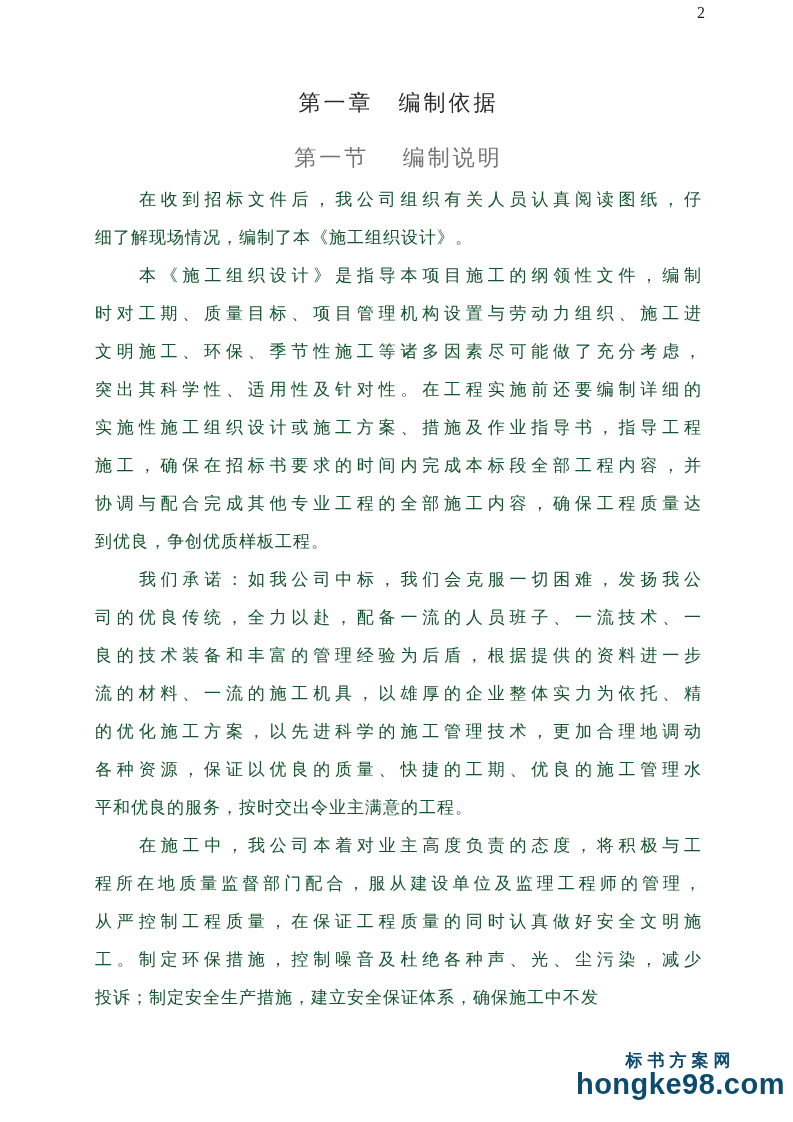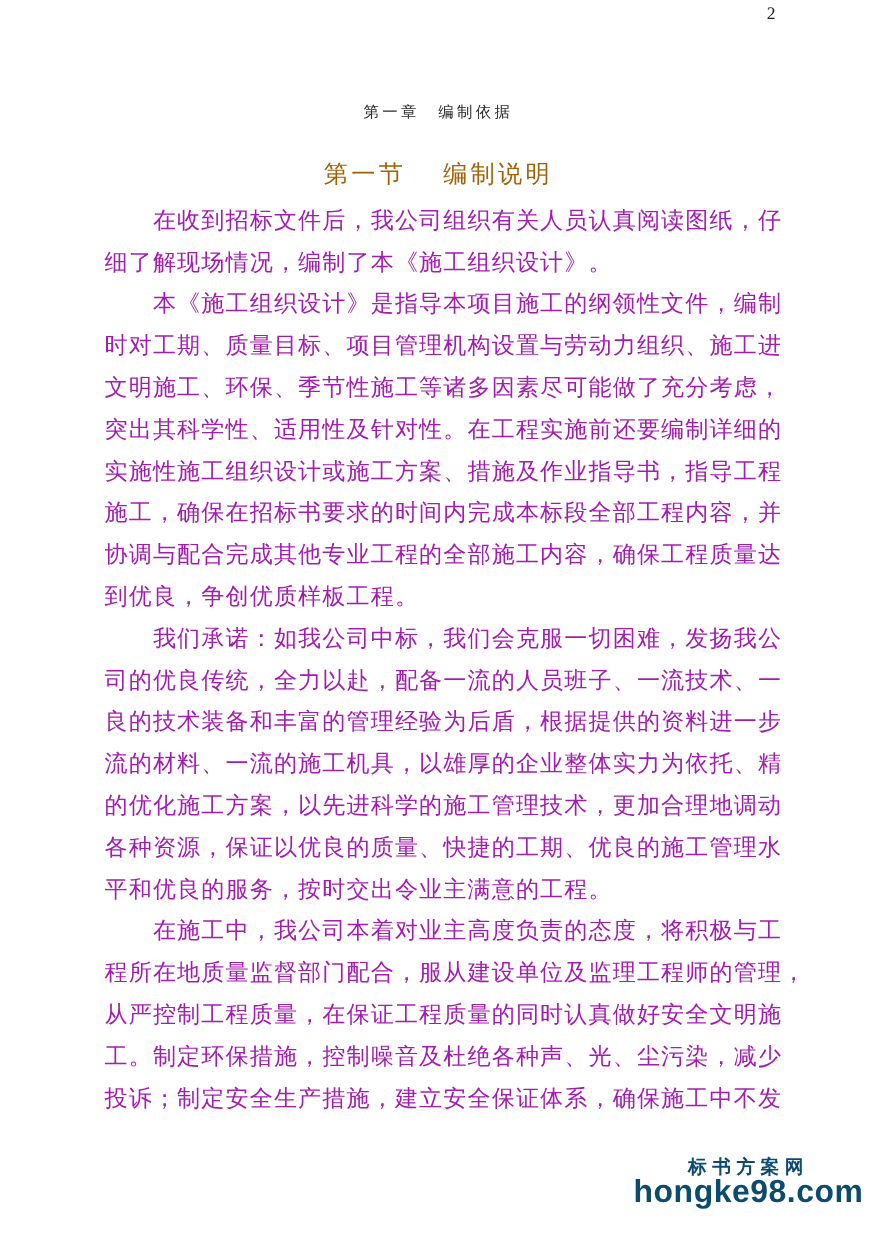--- a/index.html
+++ b/index.html
@@ -28,46 +28,46 @@
     line-height: 22px;
     color: #1f1f1f;
   }
   .content {
     position: absolute;
     top: 90px;
     left: 95px;
     width: 607px;
   }
   .chapter-title {
-    font-size: 14px;
+    font-size: 22px;
     font-weight: 400;
     text-align: center;
     letter-spacing: 3px;
     line-height: 26px;
     margin: 0 0 29px 0;
     color: #2a2a2a;
   }
   .section-title {
     font-size: 22px;
     font-weight: 400;
     text-align: center;
     letter-spacing: 3px;
     line-height: 26px;
     margin: 0 0 10px 0;
-    color: #a16207;
+    color: #737373;
   }
   .body-text .line {
-    font-size: 21px;
+    font-size: 17px;
     line-height: 38px;
     height: 38px;
     letter-spacing: 1px;
     text-align: justify;
     text-align-last: justify;
     white-space: nowrap;
-    color: #a21caf;
+    color: #14532d;
   }
   .body-text .line.para-first {
     text-indent: 44px;
   }
   .body-text .line.para-last {
     text-align: center;
     text-align-last: left;
   }
   .watermark {
     position: absolute;

